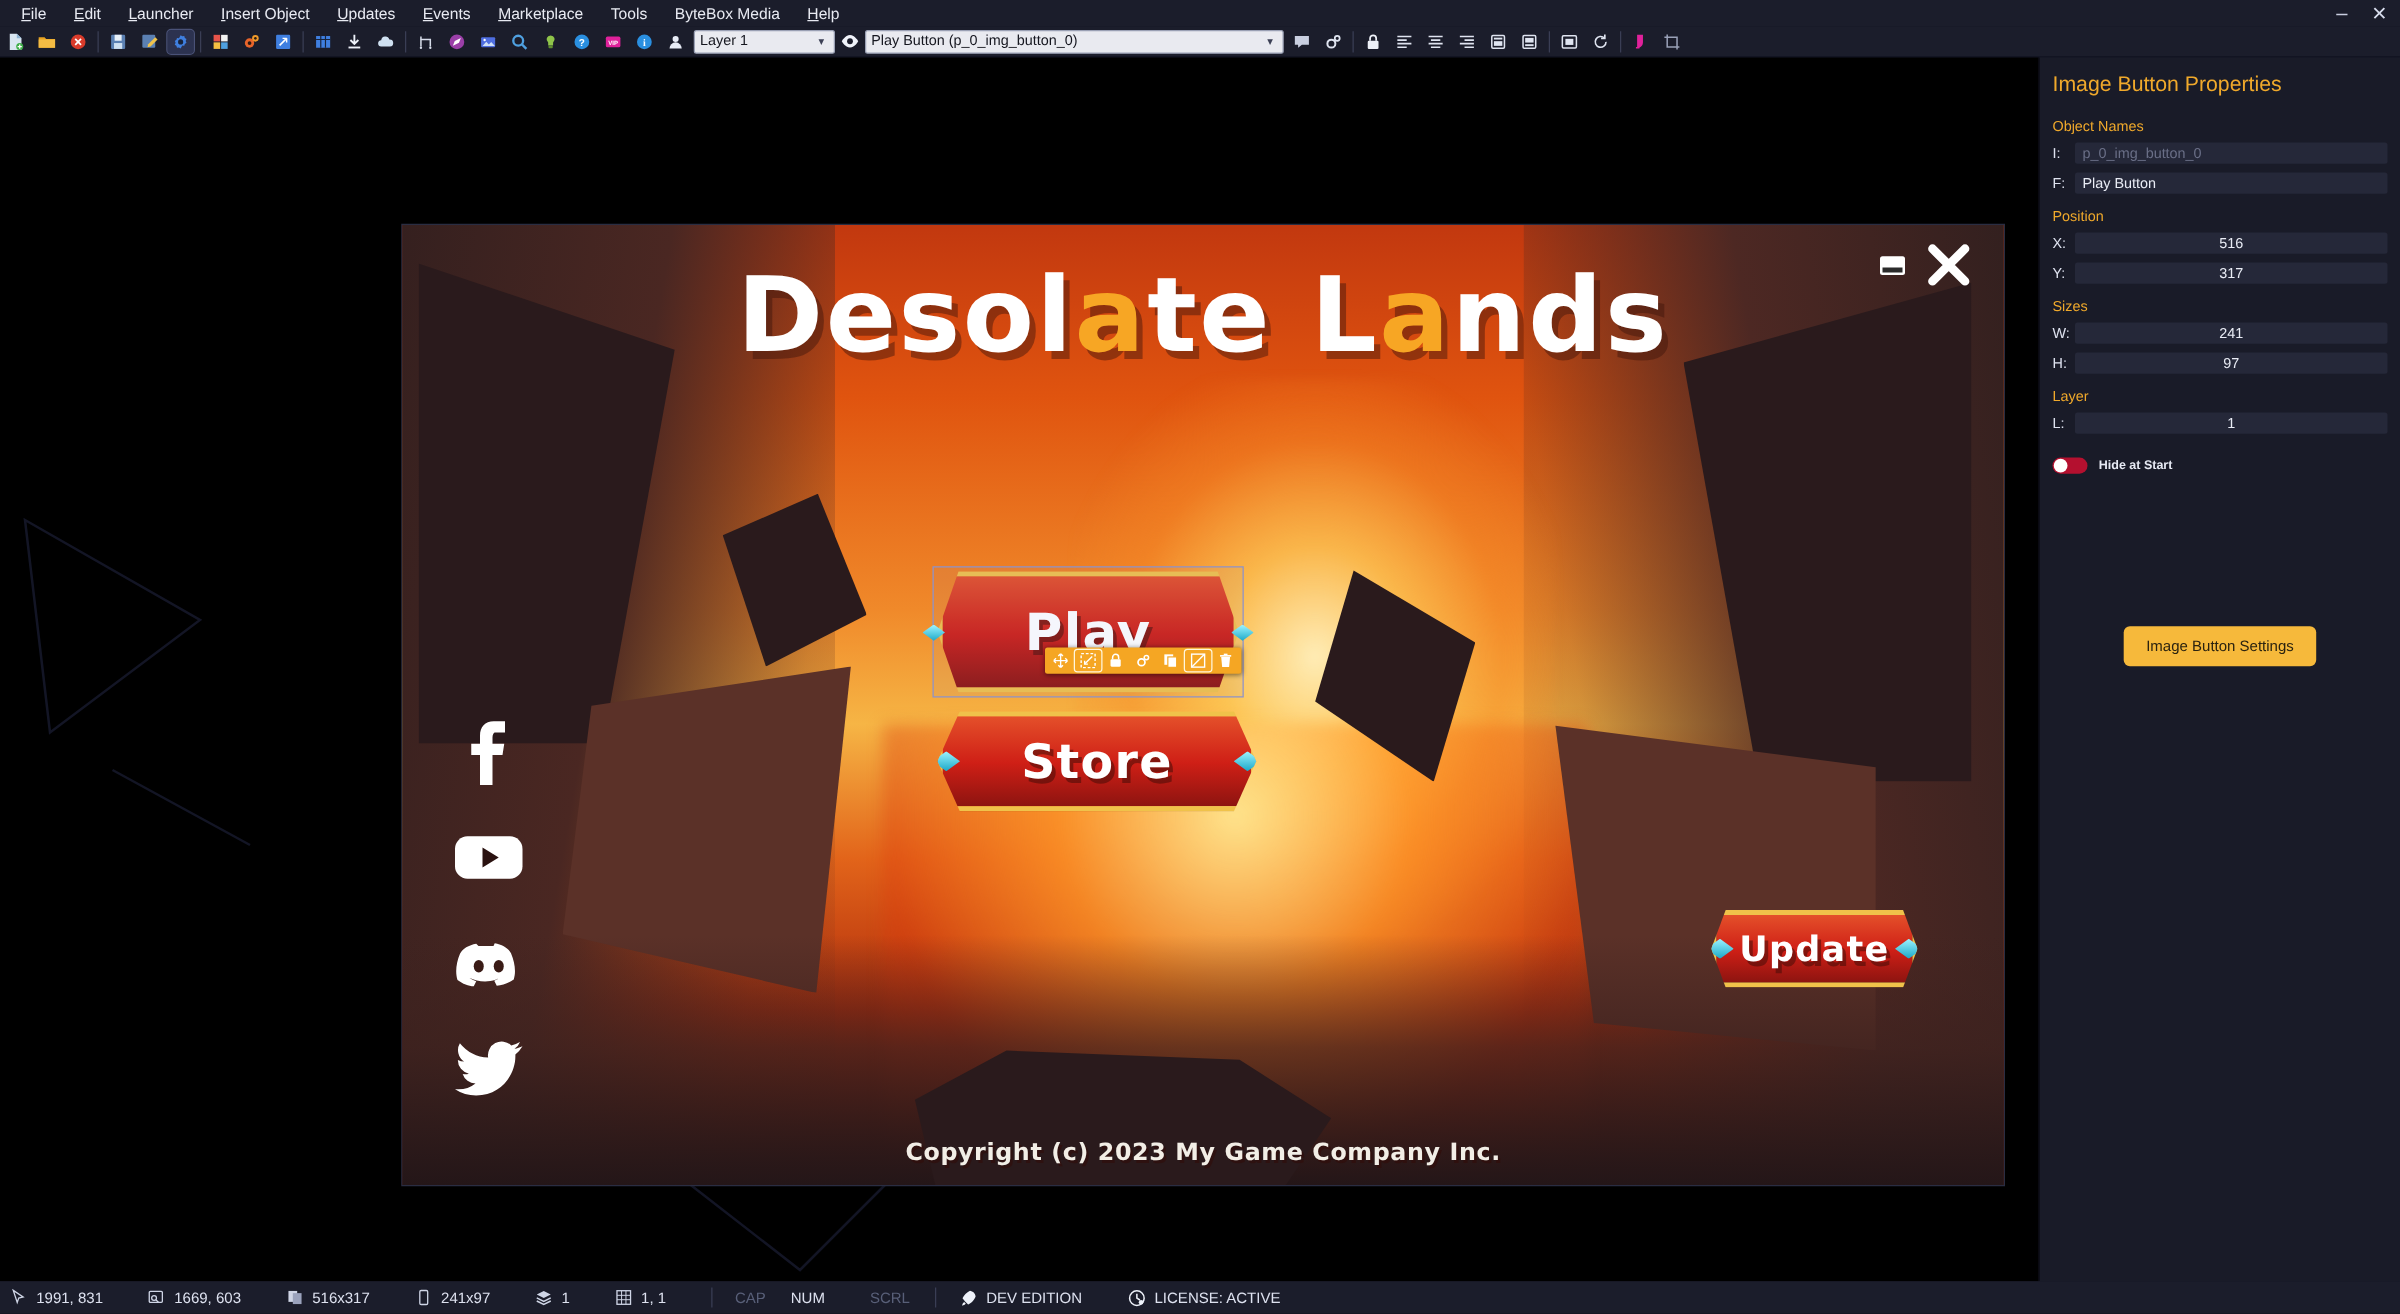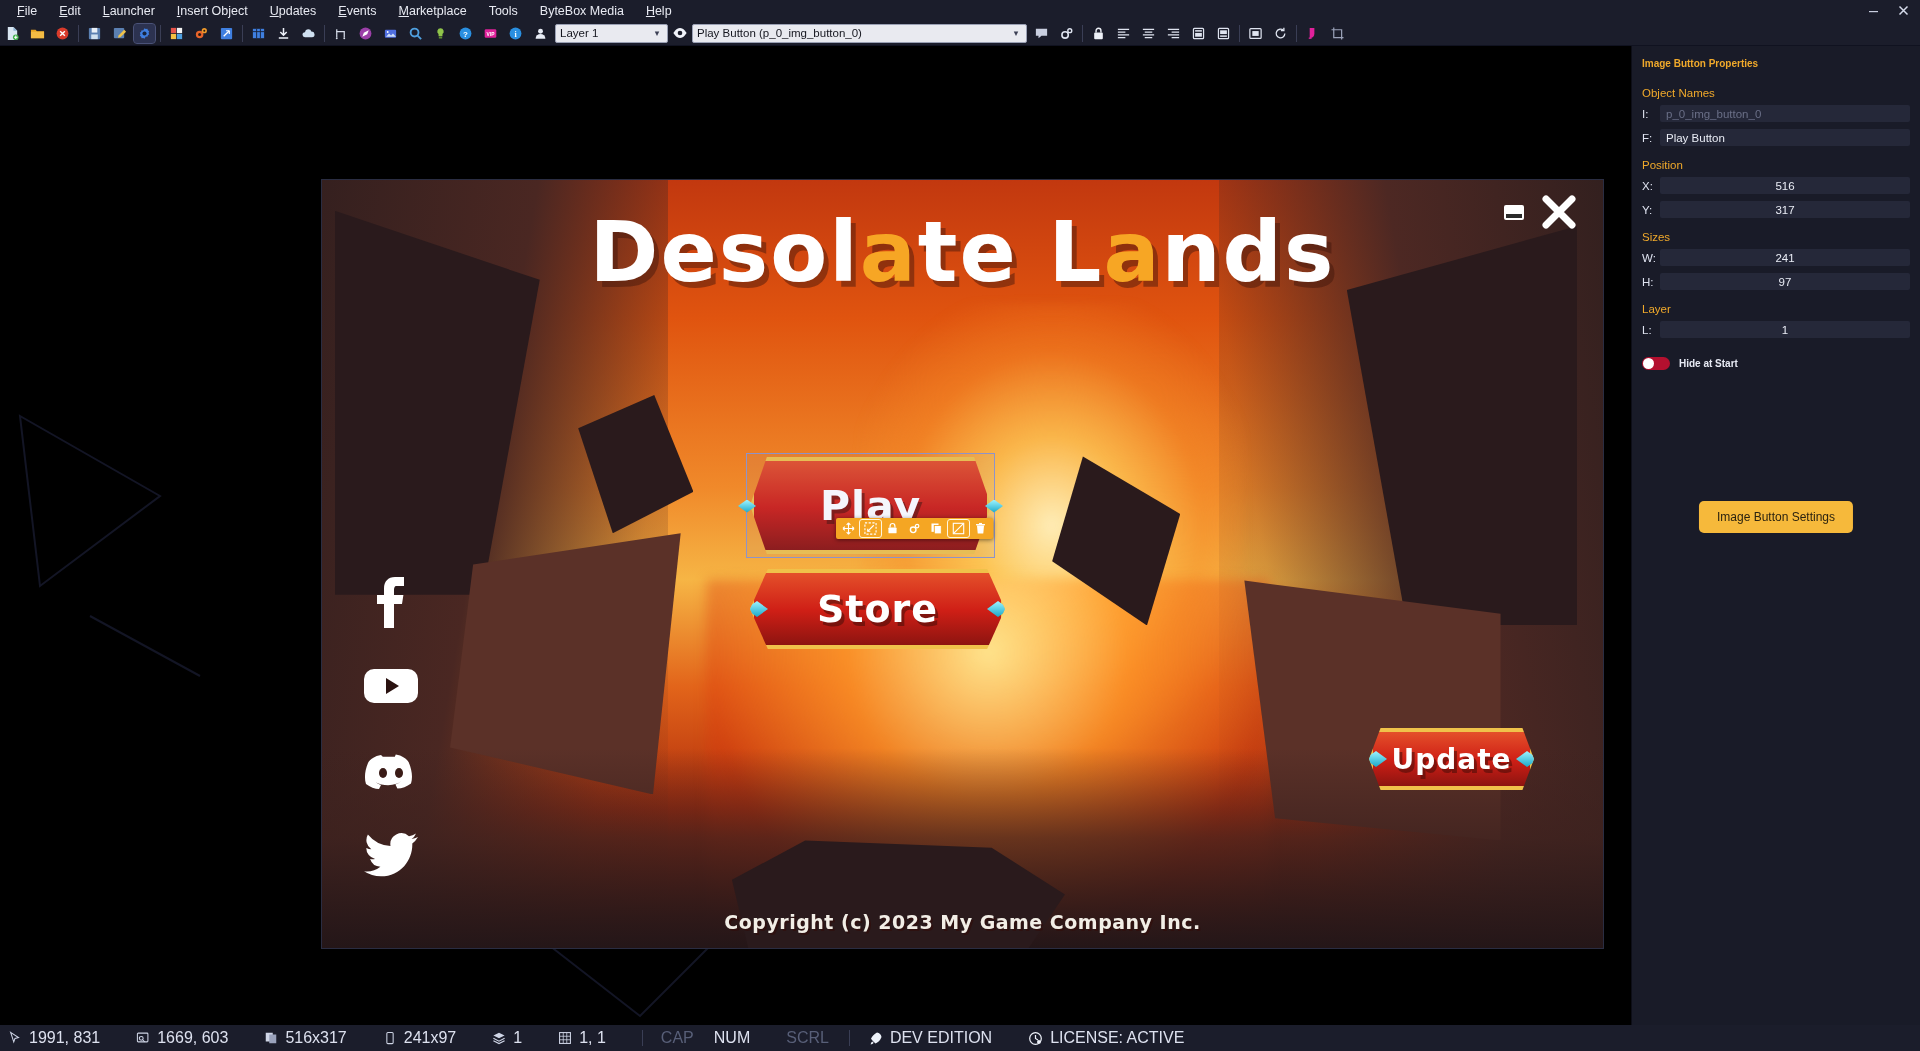--- a/index.html
+++ b/index.html
@@ -187,21 +187,21 @@
     justify-content: center; border-radius: 2px;
   }
   .ftb-i.outl { outline: 1px solid #fff6dd; }
 
   
   .props {
     position: absolute; top: 46px; right: 0; width: 289px; height: 979px;
     background: #191b28; border-left: 1px solid #0d0e18;
   }
   .props-title {
-    font-size: 10px; font-weight: 700; color: #f0a92b;
+    font-size: 17px; font-weight: 400; color: #f0a92b;
     padding: 12px 10px 10px 10px;
   }
   .sec-lbl {
     font-size: 11.5px; color: #f0a92b; padding: 8px 10px 4px 10px;
   }
   .row {
     display: flex; align-items: center; padding: 2px 10px 2px 10px;
     gap: 6px; height: 21px; margin-bottom: 3px;
   }
   .row .k {
@@ -237,21 +237,21 @@
   }
 
   
   .statusbar {
     position: absolute; left: 0; bottom: 0; width: 1920px; height: 26px;
     background: #1b1d2b; display: flex; align-items: center;
     padding-left: 8px; gap: 0;
   }
   .st {
     display: flex; align-items: center; gap: 7px;
-    font-size: 16px; color: #dde1ef; margin-right: 36px;
+    font-size: 12px; color: #dde1ef; margin-right: 36px;
   }
   .st.dim { color: #585f78; margin-right: 20px; }
   .st-sep { width: 1px; height: 16px; background: #3a3e55; margin: 0 18px 0 0; }
   .st svg { display:block; }
 </style>
 </head>
 <body>
 
 <div class="menubar">
   <div class="menu-item"><span class="mn">F</span><span>ile</span></div>

